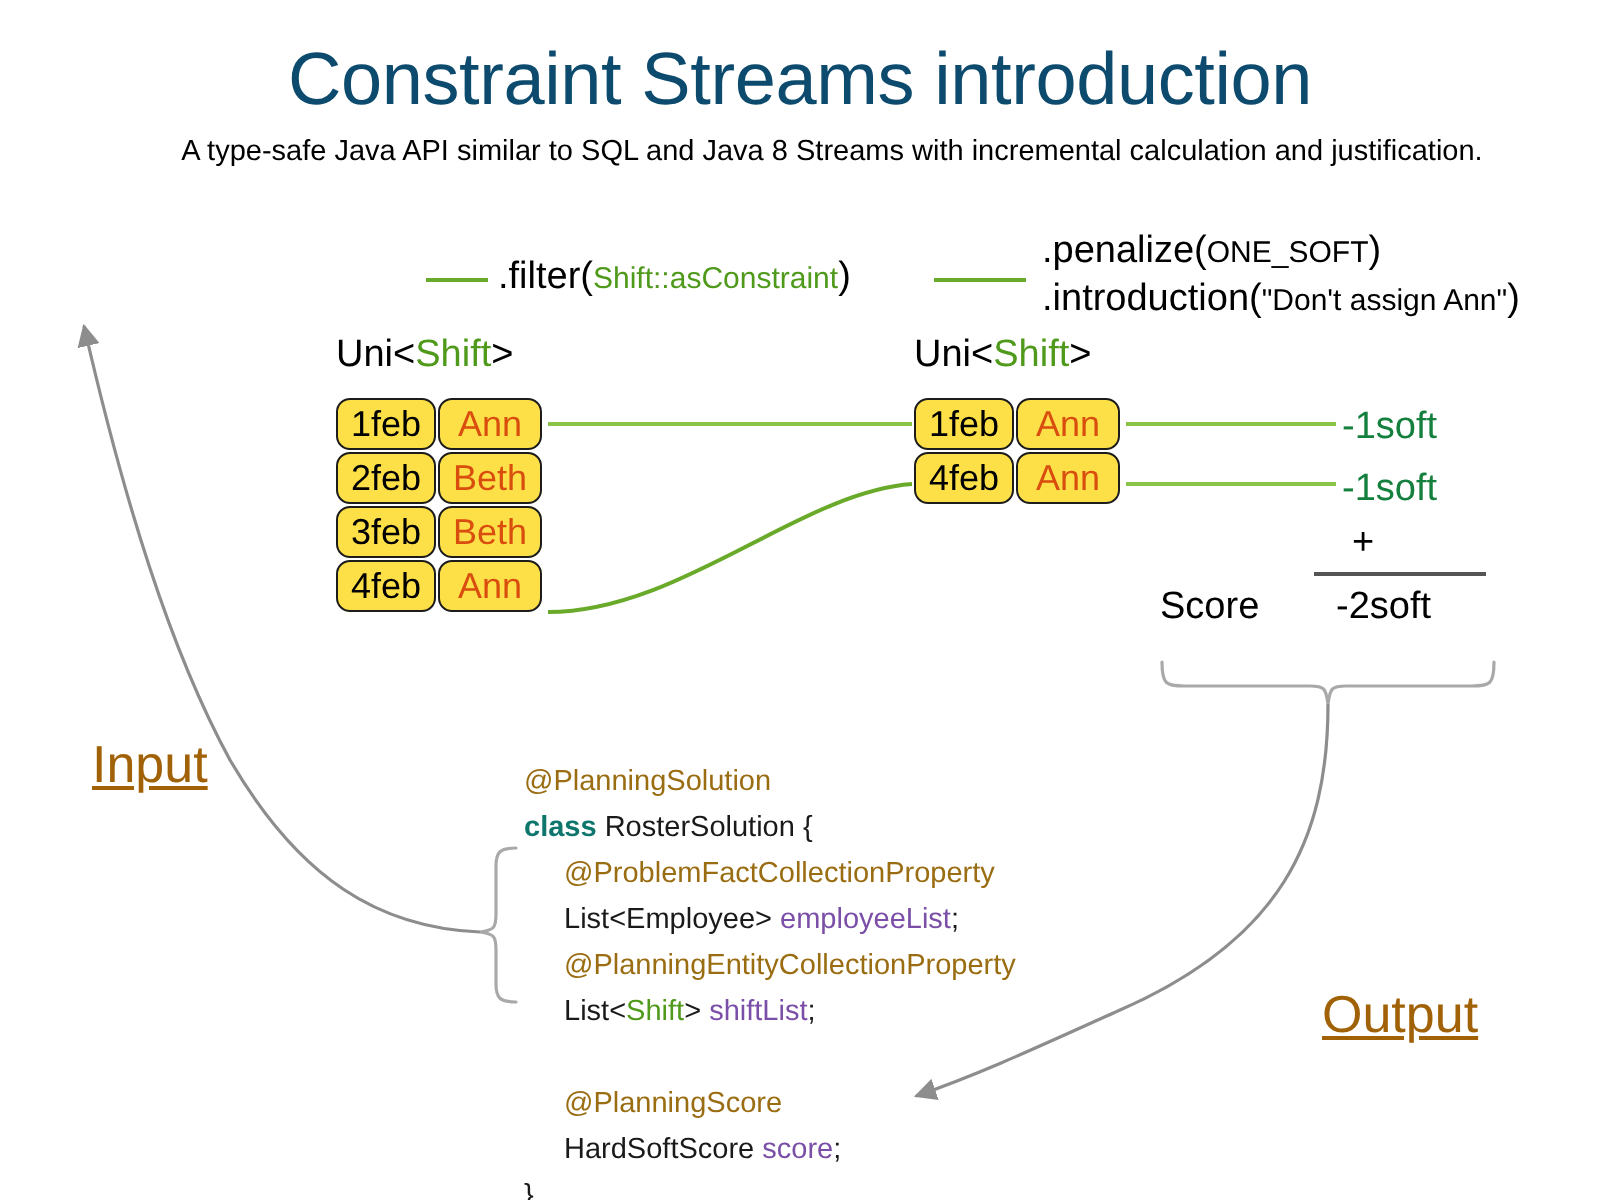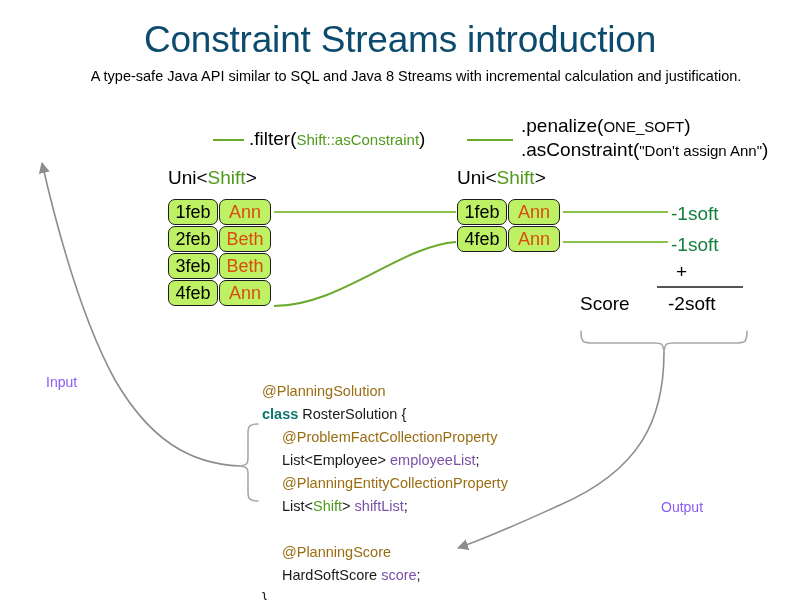--- a/index.html
+++ b/index.html
@@ -78,21 +78,21 @@
   .shift-table {
     display: flex;
     flex-direction: column;
     gap: 1px;
   }
   .shift-row {
     display: flex;
     gap: 1px;
   }
   .cell {
-    background: #bef264;
+    background: #fde047;
     border: 1.6px solid #1c1c1c;
     border-radius: 7px;
     height: 26px;
     box-sizing: border-box;
     display: flex;
     align-items: center;
     justify-content: center;
     font-size: 18px;
     line-height: 18px;
     padding-bottom: 1px;
@@ -153,24 +153,25 @@
     white-space: pre;
   }
   .kw     { color: #0f766e; font-weight: bold; }
   .ann    { color: #9a6d12; }
   .field  { color: #7b4fa8; }
   .typ    { color: #1a1a1a; }
   .gshift { color: #4f9a1b; }
 
   
   .io-label {
-    font-size: 14px;
-    line-height: 22px;
-    color: #8b5cf6;
-    white-space: nowrap;
+    font-size: 26px;
+    line-height: 22px;
+    color: #a16207;
+    white-space: nowrap;
+    text-decoration: underline;
   }
   #label-input  { left: 46px;  top: 371px; }
   #label-output { left: 614px; top: 496px; margin-left: 47px; }
 
   svg.overlay {
     position: absolute;
     left: 0; top: 0;
     width: 800px; height: 600px;
     overflow: visible;
     pointer-events: none;
@@ -186,21 +187,21 @@
 
 
   <div class="abs connector" id="conn-1"></div>
 
   <div class="abs code-seg" id="seg-filter"><span>.filter(</span><span class="sm green">Shift</span><span class="sm green">::asConstraint</span><span>)</span></div>
 
   <div class="abs connector" id="conn-2"></div>
 
   <div class="abs code-seg" id="seg-penalize"><span>.penalize(</span><span class="sm">ONE_SOFT</span><span>)</span></div>
 
-  <div class="abs code-seg" id="seg-asconstraint"><span>.asConstraint(</span><span class="sm">"Don't assign Ann"</span><span>)</span></div>
+  <div class="abs code-seg" id="seg-asconstraint"><span>.introduction(</span><span class="sm">"Don't assign Ann"</span><span>)</span></div>
 
   <div class="abs uni-label" id="uni-left"><span>Uni&lt;</span><span class="green">Shift</span><span>&gt;</span></div>
 
   <div class="abs uni-label" id="uni-right"><span>Uni&lt;</span><span class="green">Shift</span><span>&gt;</span></div>
 
   <div class="abs shift-table" id="table-left">
       <div class="shift-row">
         <div class="cell cell-date">1feb</div>
         <div class="cell cell-name">Ann</div>
       </div>

